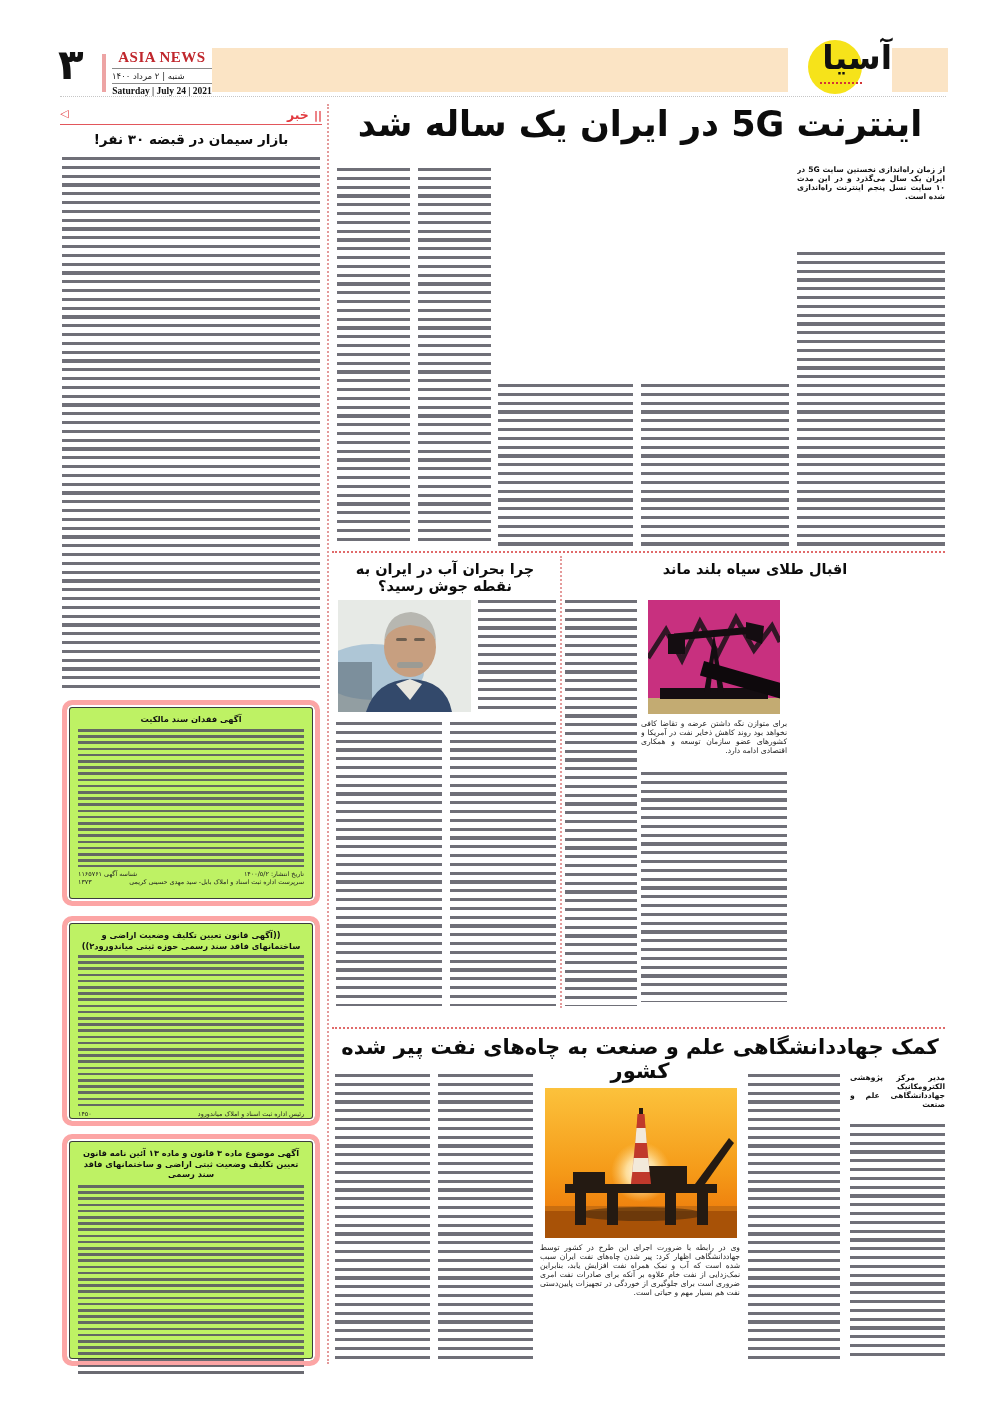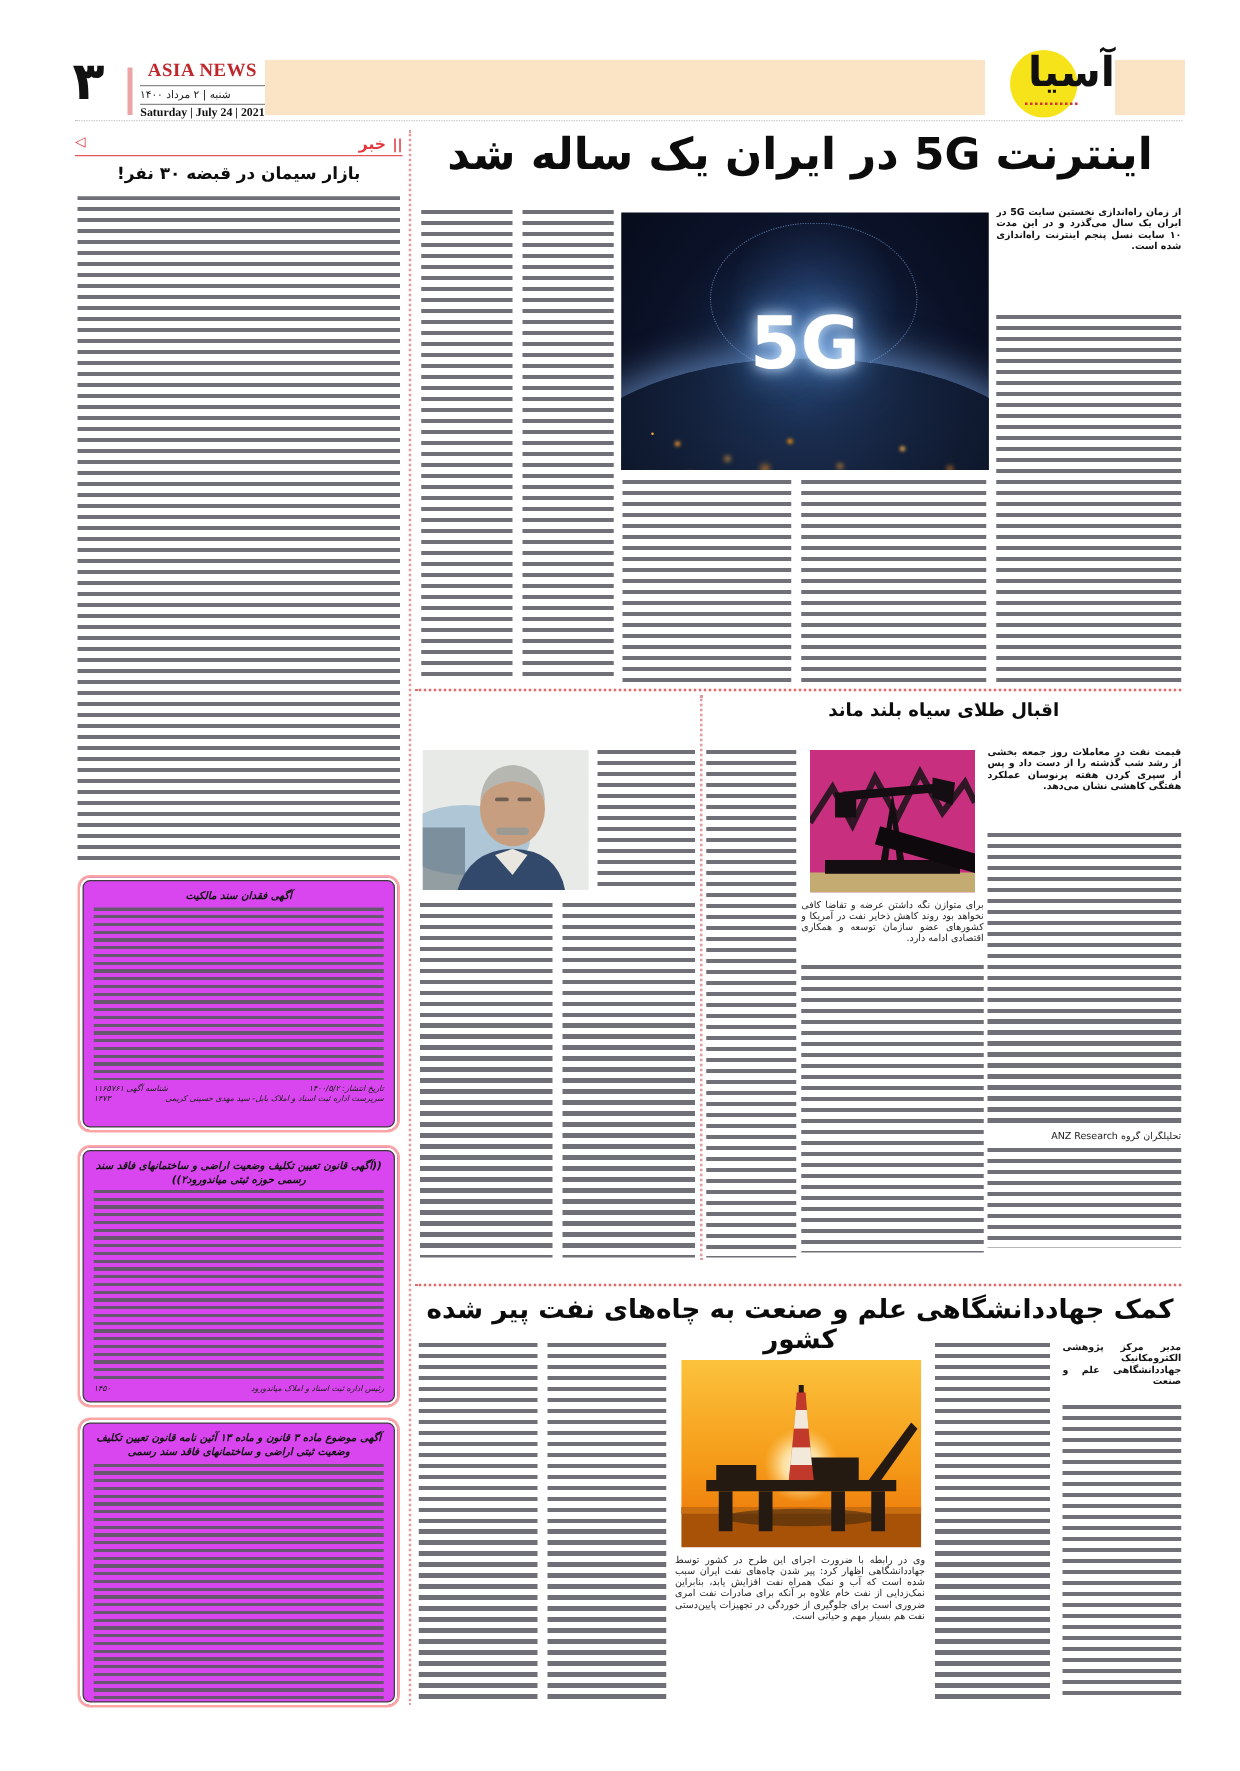--- a/index.html
+++ b/index.html
@@ -13,22 +13,22 @@
   .hl{font-weight:bold;color:#0c0c0c;direction:rtl;text-align:center;line-height:1.15;}
   .excerpt{direction:rtl;text-align:justify;font-size:7.6px;line-height:8.9px;color:#1b1b1b;overflow:hidden;}
   .excerpt.bold{font-weight:bold;color:#111;}
   .dot-h{border-top:2px dotted #e06a6a;height:0;}
   .dot-v{border-left:2px dotted #e49a9a;width:0;}
   .peach{background:#fbe4c5;}
   .brand{color:#c0272d;font-family:"Liberation Serif",serif;font-weight:bold;font-size:15px;letter-spacing:.5px;text-align:center;}
   .dateEn{font-family:"Liberation Serif",serif;font-weight:bold;font-size:9.5px;color:#111;text-align:center;}
   .dateFa{direction:rtl;font-size:8.5px;color:#222;text-align:left;}
   .hair{border-top:1px solid #8a8a8a;height:0;margin:2px 0;}
-  .notice{border:2px solid #fca5a5;border-radius:10px;box-shadow:inset 0 0 0 2px #fff,inset 0 0 0 3px #3c3c3c;
-          background:#d946ef;box-sizing:border-box;padding:9px 11px 6px 11px;font-style:italic;}
+  .notice{border:5px solid #fca5a5;border-radius:10px;box-shadow:inset 0 0 0 2px #fff,inset 0 0 0 3px #3c3c3c;
+          background:#bef264;box-sizing:border-box;padding:9px 11px 6px 11px;}
   .ntitle{direction:rtl;text-align:center;font-weight:bold;font-size:8.3px;line-height:10.5px;color:#111;}
   .nfoot{display:flex;justify-content:space-between;direction:rtl;font-size:6.4px;color:#222;line-height:8.5px;}
   .khabar-label{color:#e2383e;font-weight:bold;font-size:12.5px;direction:rtl;}
   .img5g{background:radial-gradient(ellipse at 50% 118%, #27426e 0%, #16233f 40%, #0b1228 72%, #070c1b 100%);overflow:hidden;}
   .globe{position:absolute;left:24%;top:4%;width:56%;height:58%;border:1px dotted rgba(140,190,255,.5);border-radius:50%;
          background:radial-gradient(circle,rgba(80,130,210,.28),transparent 68%);}
   .glow5g{position:absolute;left:0;right:0;top:34%;text-align:center;font-size:58px;font-weight:bold;color:#fff;
           text-shadow:0 0 10px #d2e9ff,0 0 26px #7db8ff,0 0 52px #4a90e0;font-family:"DejaVu Sans",sans-serif;}
   .horizon{position:absolute;left:-18%;bottom:-52%;width:136%;height:95%;border-radius:50%;
            background:radial-gradient(ellipse at 50% 18%, #1e3358 0%, #13203a 35%, #0a1122 70%);
@@ -104,40 +104,35 @@
 
   <div class="abs notice" style="left:62px;top:1134px;width:258px;height:232px;">
     <div class="ntitle">آگهی موضوع ماده ۳ قانون و ماده ۱۳ آئین نامه قانون تعیین تکلیف وضعیت ثبتی اراضی و ساختمانهای فاقد سند رسمی</div>
     <div class="sim tiny" style="height:192px;margin-top:5px;"></div>
   </div>
 
   <div class="abs dot-v" style="left:327px;top:104px;height:1260px;"></div>
 
   <div class="abs hl" style="left:335px;top:104px;width:610px;font-size:35px;">اینترنت 5G در ایران یک ساله شد</div>
 
-  <div class="abs img5g" style="left:497px;top:170px;width:294px;height:206px;">
-    <div class="globe"></div>
-    <div class="horizon"></div>
-    <div class="lights"></div>
-    <div class="glow5g">5G</div>
-  </div>
 
   <div class="abs sim" style="left:337px;top:168px;width:73px;height:378px;"></div>
   <div class="abs sim" style="left:418px;top:168px;width:73px;height:378px;"></div>
   <div class="abs sim" style="left:498px;top:384px;width:135px;height:162px;"></div>
   <div class="abs sim" style="left:641px;top:384px;width:148px;height:162px;"></div>
 
   <div class="abs" style="left:797px;top:166px;width:148px;height:380px;">
     <div class="excerpt bold" style="height:82px;">از زمان راه‌اندازی نخستین سایت 5G در ایران یک سال می‌گذرد و در این مدت ۱۰ سایت نسل پنجم اینترنت راه‌اندازی شده است.</div>
     <div class="sim" style="height:294px;margin-top:4px;"></div>
   </div>
 
   <div class="abs dot-h" style="left:332px;top:551px;width:613px;"></div>
   <div class="abs dot-v" style="left:560px;top:556px;height:452px;"></div>
 
+  <div class="abs hl" style="left:334px;top:561px;width:222px;font-size:14.5px;">چرا بحران آب در ایران به نقطه جوش رسید؟</div>
 
   <div class="abs" style="left:338px;top:600px;width:133px;height:112px;">
     <svg width="133" height="112" viewBox="0 0 133 112">
       <rect width="133" height="112" fill="#e7eae6"></rect>
       <ellipse cx="34" cy="72" rx="52" ry="28" fill="#7fa8c9" opacity="0.55"></ellipse>
       <rect x="0" y="62" width="34" height="50" fill="#5a6a74" opacity="0.6"></rect>
       <path d="M28,112 Q38,80 72,79 Q108,80 114,112 Z" fill="#33496b"></path>
       <path d="M58,84 L72,79 L84,84 L72,100 Z" fill="#e8e6df"></path>
       <ellipse cx="72" cy="47" rx="26" ry="30" fill="#c79f80"></ellipse>
       <path d="M46,42 Q48,13 73,12 Q97,14 98,42 Q94,27 72,25 Q50,27 46,42 Z" fill="#b7b7b1"></path>
@@ -167,26 +162,20 @@
     </svg>
   </div>
 
   <div class="abs sim" style="left:565px;top:600px;width:72px;height:406px;"></div>
 
   <div class="abs" style="left:641px;top:720px;width:146px;height:286px;">
     <div class="excerpt" style="height:48px;">برای متوازن نگه داشتن عرضه و تقاضا کافی نخواهد بود روند کاهش ذخایر نفت در آمریکا و کشورهای عضو سازمان توسعه و همکاری اقتصادی ادامه دارد.</div>
     <div class="sim" style="height:230px;margin-top:4px;"></div>
   </div>
 
-  <div class="abs" style="left:790px;top:598px;width:155px;height:408px;">
-    <div class="excerpt bold" style="height:64px;">قیمت نفت در معاملات روز جمعه بخشی از رشد شب گذشته را از دست داد و پس از سپری کردن هفته پرنوسان عملکرد هفتگی کاهشی نشان می‌دهد.</div>
-    <div class="sim" style="height:236px;margin-top:4px;"></div>
-    <div class="excerpt" style="height:10px;margin-top:3px;">تحلیلگران گروه ANZ Research</div>
-    <div class="sim" style="height:80px;margin-top:3px;"></div>
-  </div>
 
   <div class="abs dot-h" style="left:332px;top:1027px;width:613px;"></div>
 
   <div class="abs hl" style="left:335px;top:1035px;width:610px;font-size:21px;">کمک جهاددانشگاهی علم و صنعت به چاه‌های نفت پیر شده کشور</div>
 
   <div class="abs" style="left:545px;top:1088px;width:192px;height:150px;">
     <svg width="192" height="150" viewBox="0 0 192 150">
       <defs>
         <linearGradient id="sky" x1="0" y1="0" x2="0" y2="1">
           <stop offset="0" stop-color="#fcc23c"></stop>

